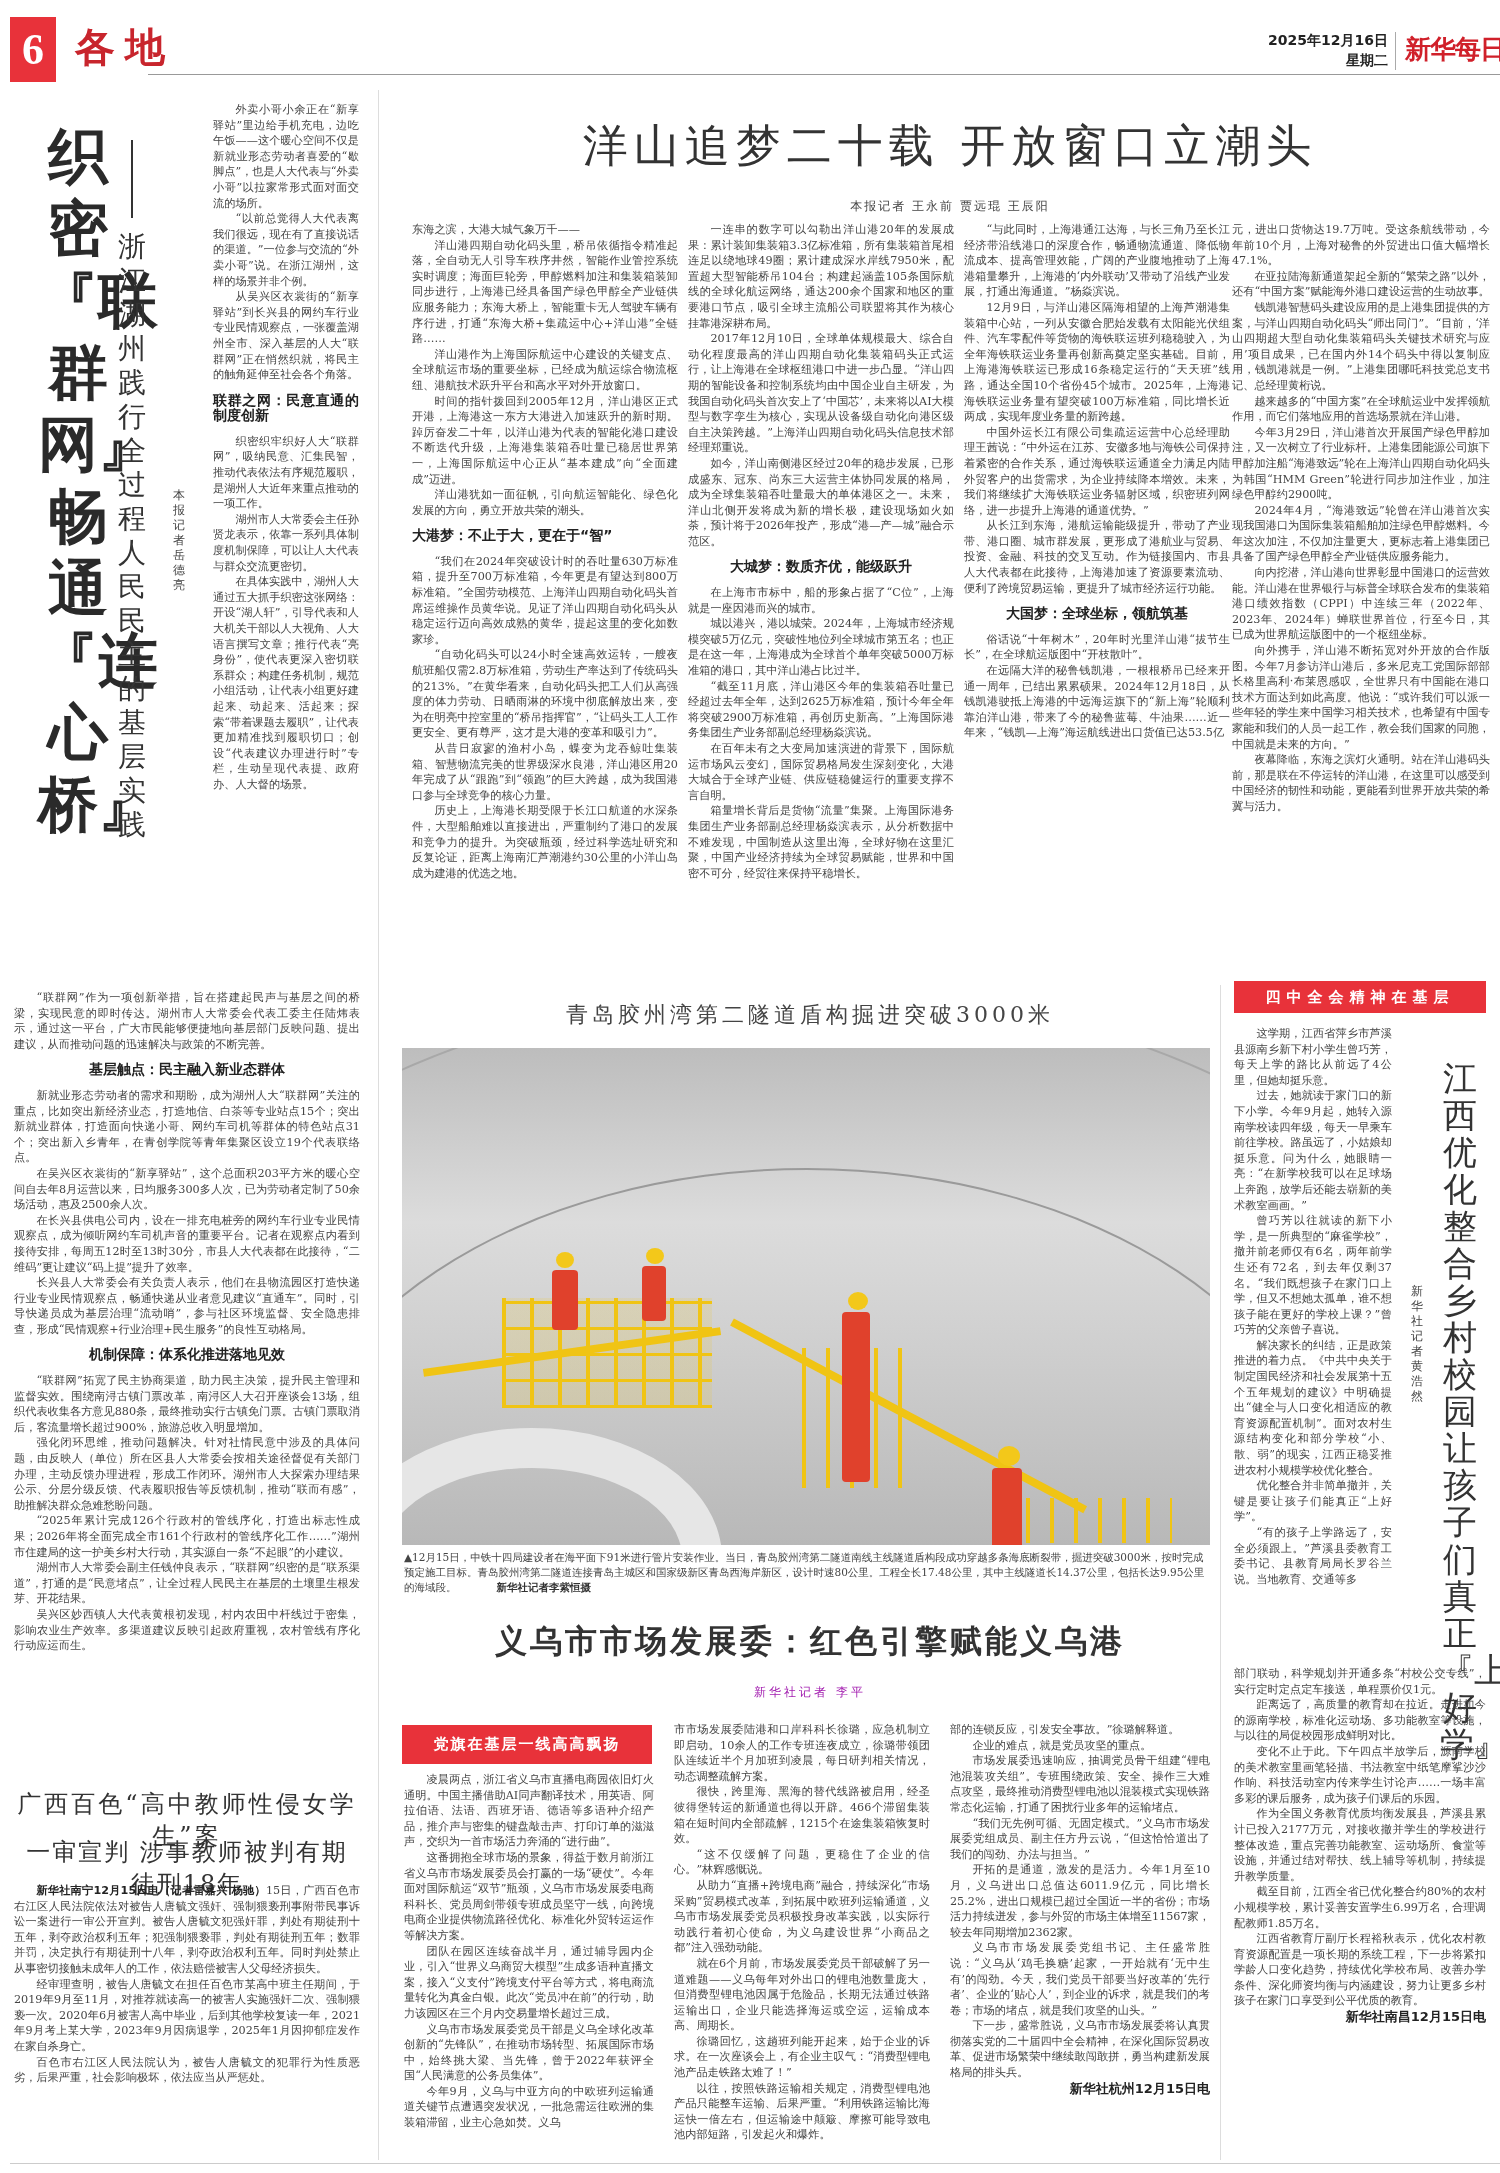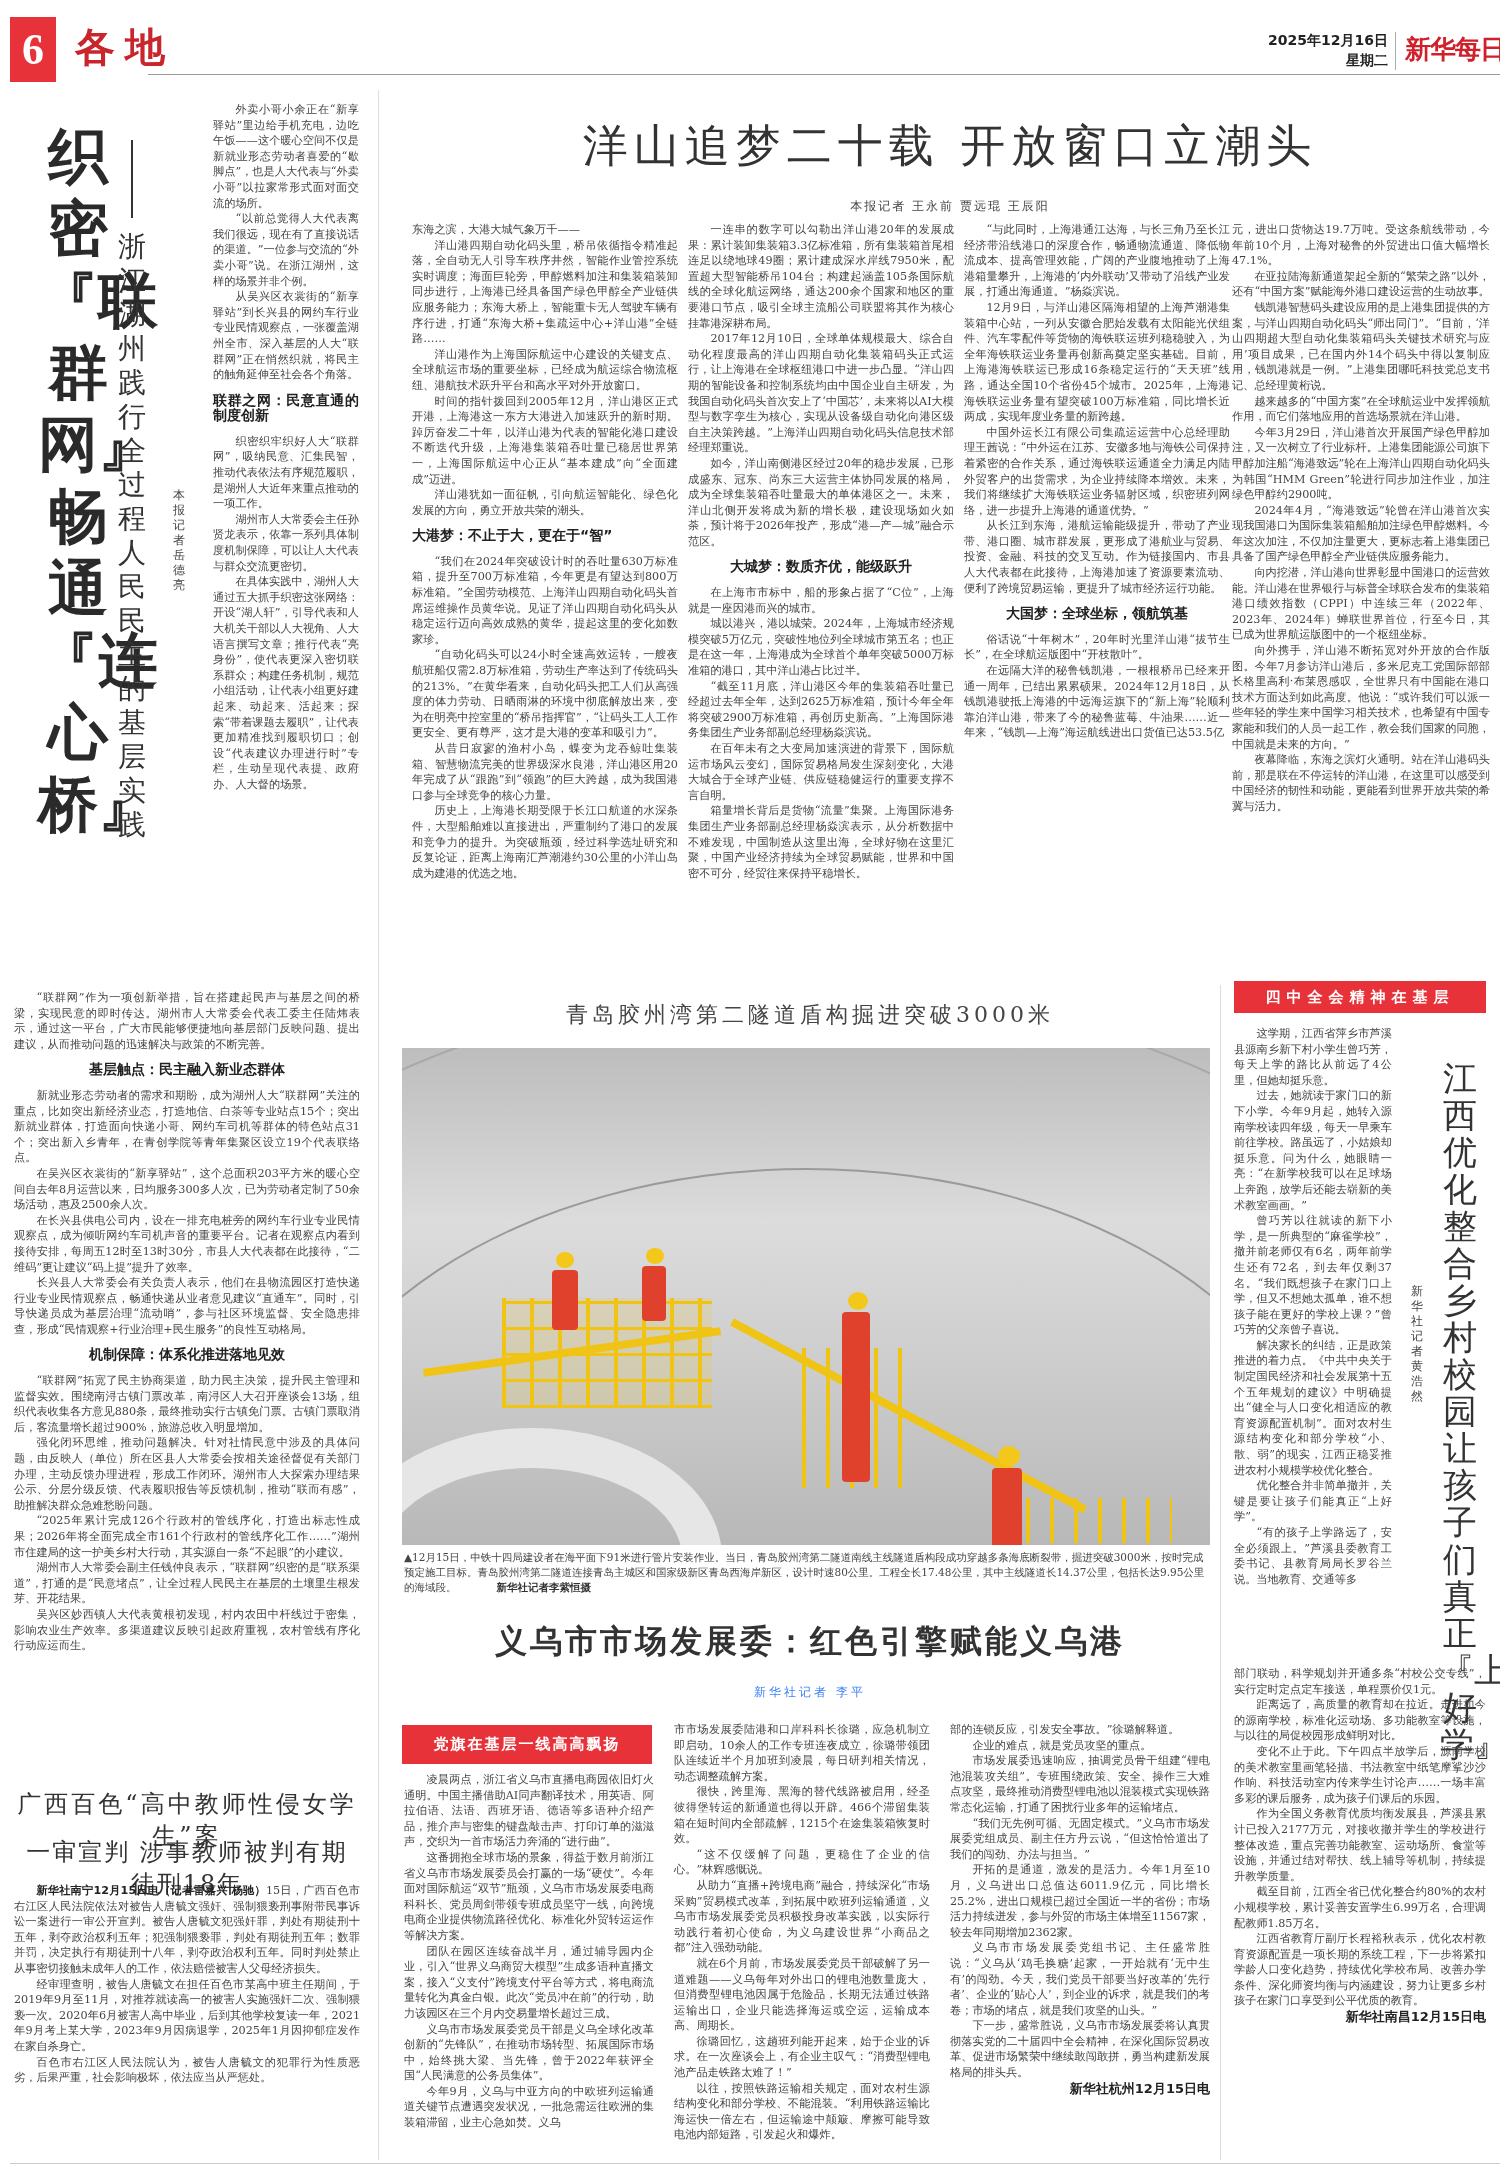--- a/index.html
+++ b/index.html
@@ -45,21 +45,21 @@
   #tn-photo { left: 402px; top: 1048px; width: 808px; height: 497px; background: linear-gradient(180deg, #bdbdbd 0%, #dcdcdc 35%, #cfcfcf 60%, #b8b8b8 100%); overflow: hidden; }
   .tn-arch { position: absolute; border: 2px solid #9a9a9a; border-radius: 50% 50% 0 0; }
   .tn-rail { position: absolute; background: #f0c414; }
   .tn-worker { position: absolute; background: #e0412c; border-radius: 4px; }
   .tn-helmet { position: absolute; background: #f3c81a; border-radius: 50%; }
   #tn-caption { left: 404px; top: 1550px; width: 806px; font-size: 10.5px; line-height: 15px; color: #444; }
   #tn-credit { font-family: "DejaVu Sans", sans-serif; font-weight: bold; color: #333; margin-left: 40px; }
 
   
   #yw-title { left: 400px; top: 1620px; width: 820px; text-align: center; font-size: 32px; font-weight: bold; color: #333; letter-spacing: 3px; }
-  #yw-byline { left: 400px; top: 1684px; width: 820px; text-align: center; font-size: 12px; color: #3b82f6; letter-spacing: 3px; }
+  #yw-byline { left: 400px; top: 1684px; width: 820px; text-align: center; font-size: 12px; color: #a21caf; letter-spacing: 3px; }
   #yw-banner { left: 402px; top: 1725px; width: 250px; height: 39px; background: #e8323a; color: #fff; font-family: "DejaVu Sans", sans-serif; font-weight: bold; font-size: 15px; display: flex; align-items: center; justify-content: center; letter-spacing: 2px; }
   #yw-c1 { left: 404px; top: 1772px; width: 250px; }
   #yw-c2 { left: 674px; top: 1722px; width: 256px; }
   #yw-c3 { left: 950px; top: 1722px; width: 260px; }
 
   #col-divider-right { left: 1220px; top: 985px; width: 1px; height: 1175px; background: #ddd; }
 
   
   #jx-banner { left: 1234px; top: 981px; width: 252px; height: 32px; background: #e8323a; color: #fff; font-family: "DejaVu Sans", sans-serif; font-weight: bold; font-size: 15px; display: flex; align-items: center; justify-content: center; letter-spacing: 6px; }
   #jx-body { left: 1234px; top: 1026px; width: 158px; }
@@ -205,21 +205,21 @@
   <p>义乌市市场发展委党员干部是义乌全球化改革创新的“先锋队”，在推动市场转型、拓展国际市场中，始终挑大梁、当先锋，曾于2022年获评全国“人民满意的公务员集体”。</p>
   <p>今年9月，义乌与中亚方向的中欧班列运输通道关键节点遭遇突发状况，一批急需运往欧洲的集装箱滞留，业主心急如焚。义乌</p>
 </div>
 <div id="yw-c2" class="abs body-text">
   <p style="text-indent:0">市市场发展委陆港和口岸科科长徐璐，应急机制立即启动。10余人的工作专班连夜成立，徐璐带领团队连续近半个月加班到凌晨，每日研判相关情况，动态调整疏解方案。</p>
   <p>很快，跨里海、黑海的替代线路被启用，经圣彼得堡转运的新通道也得以开辟。466个滞留集装箱在短时间内全部疏解，1215个在途集装箱恢复时效。</p>
   <p>“这不仅缓解了问题，更稳住了企业的信心。”林辉感慨说。</p>
   <p>从助力“直播+跨境电商”融合，持续深化“市场采购”贸易模式改革，到拓展中欧班列运输通道，义乌市市场发展委党员积极投身改革实践，以实际行动践行着初心使命，为义乌建设世界“小商品之都”注入强劲动能。</p>
   <p>就在6个月前，市场发展委党员干部破解了另一道难题——义乌每年对外出口的锂电池数量庞大，但消费型锂电池因属于危险品，长期无法通过铁路运输出口，企业只能选择海运或空运，运输成本高、周期长。</p>
   <p>徐璐回忆，这趟班列能开起来，始于企业的诉求。在一次座谈会上，有企业主叹气：“消费型锂电池产品走铁路太难了！”</p>
-  <p>以往，按照铁路运输相关规定，面对农村生源结构变化和部分学校、不能混装。“利用铁路运输比海运快一倍左右，但运输途中颠簸、摩擦可能导致电池内部短路，引发起火和爆炸。</p>
+  <p>以往，按照铁路运输相关规定，消费型锂电池产品只能整车运输、后果严重。“利用铁路运输比海运快一倍左右，但运输途中颠簸、摩擦可能导致电池内部短路，引发起火和爆炸。</p>
 </div>
 <div id="yw-c3" class="abs body-text">
   <p style="text-indent:0">部的连锁反应，引发安全事故。”徐璐解释道。</p>
   <p>企业的难点，就是党员攻坚的重点。</p>
   <p>市场发展委迅速响应，抽调党员骨干组建“锂电池混装攻关组”。专班围绕政策、安全、操作三大难点攻坚，最终推动消费型锂电池以混装模式实现铁路常态化运输，打通了困扰行业多年的运输堵点。</p>
   <p>“我们无先例可循、无固定模式。”义乌市市场发展委党组成员、副主任方丹云说，“但这恰恰道出了我们的闯劲、办法与担当。”</p>
   <p>开拓的是通道，激发的是活力。今年1月至10月，义乌进出口总值达6011.9亿元，同比增长25.2%，进出口规模已超过全国近一半的省份；市场活力持续迸发，参与外贸的市场主体增至11567家，较去年同期增加2362家。</p>
   <p>义乌市市场发展委党组书记、主任盛常胜说：“义乌从‘鸡毛换糖’起家，一开始就有‘无中生有’的闯劲。今天，我们党员干部要当好改革的‘先行者’、企业的‘贴心人’，到企业的诉求，就是我们的考卷；市场的堵点，就是我们攻坚的山头。”</p>
   <p>下一步，盛常胜说，义乌市市场发展委将认真贯彻落实党的二十届四中全会精神，在深化国际贸易改革、促进市场繁荣中继续敢闯敢拼，勇当构建新发展格局的排头兵。</p>
   <div class="dateline" style="text-align:right;font-size:13px;">新华社杭州12月15日电</div>

